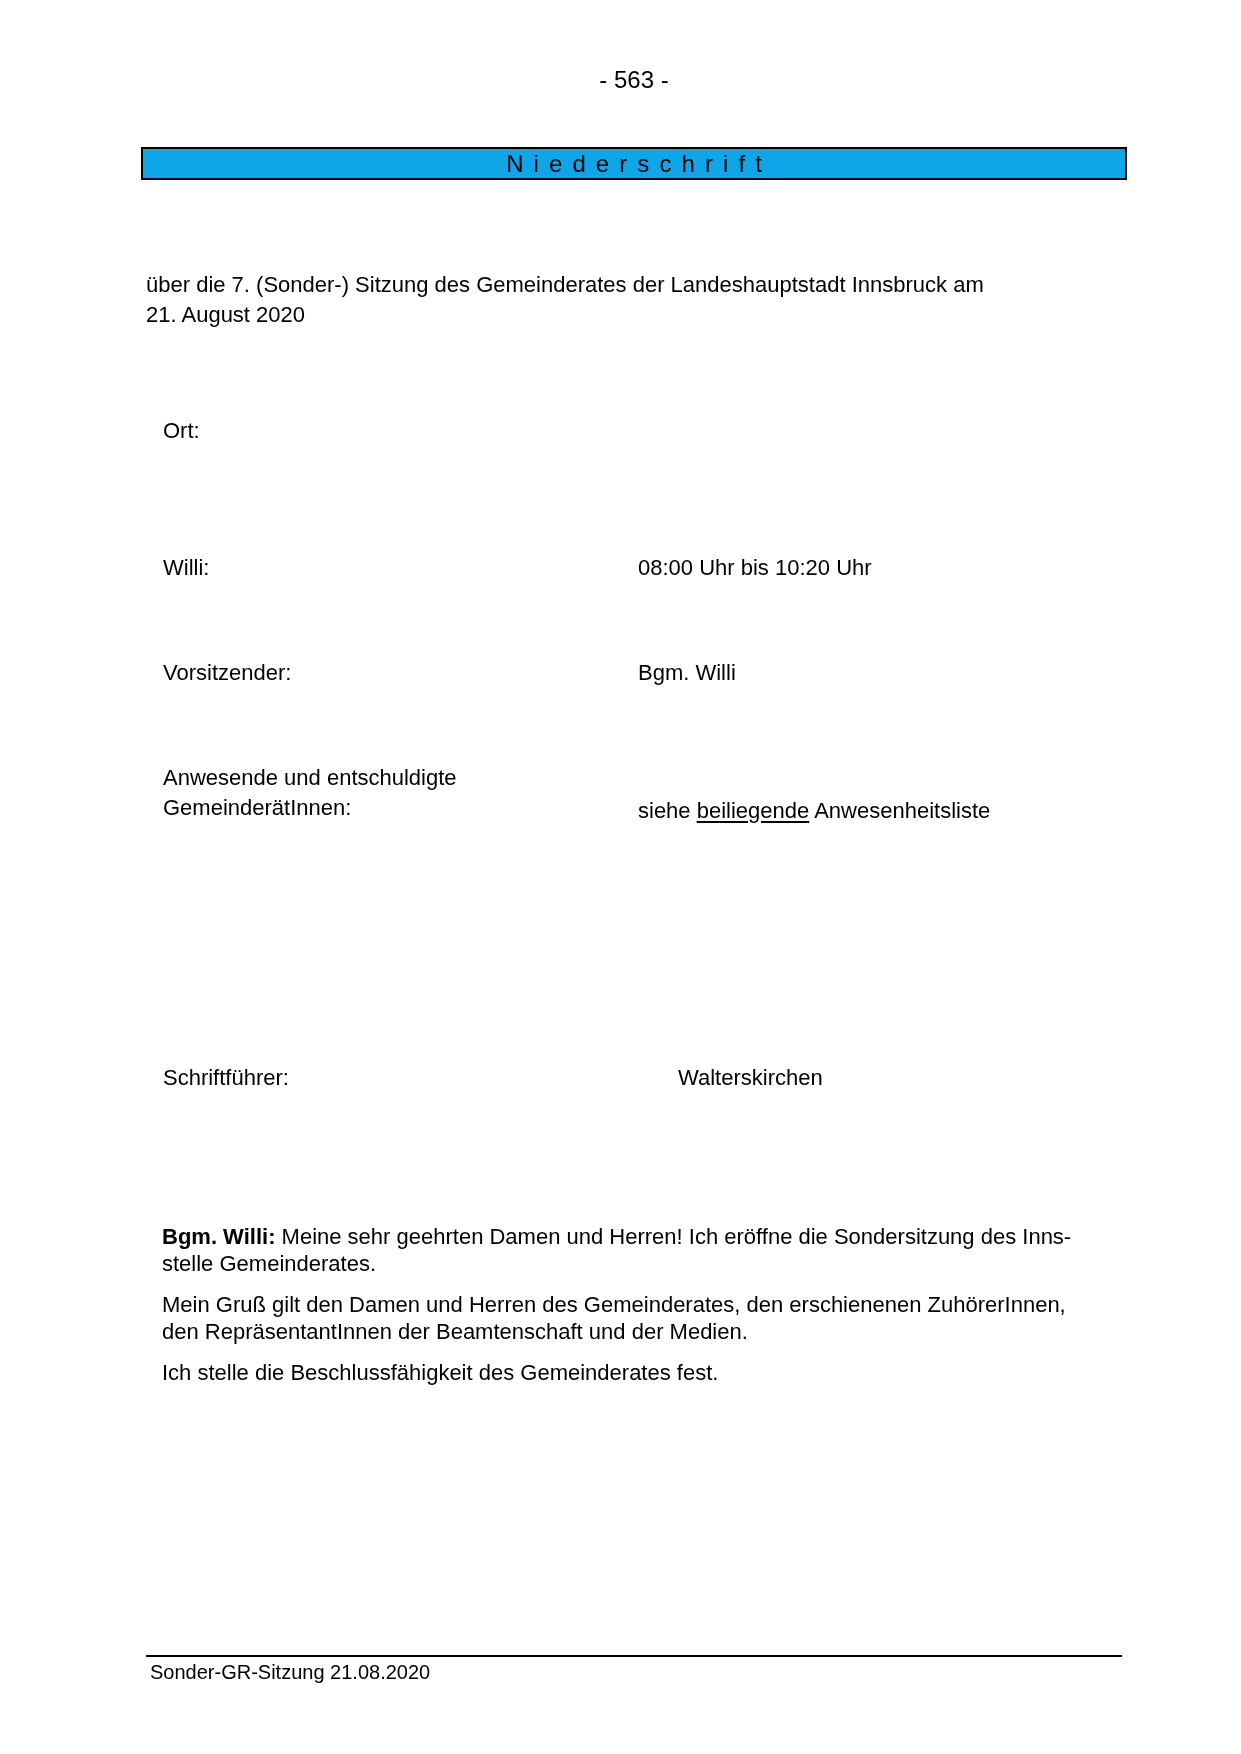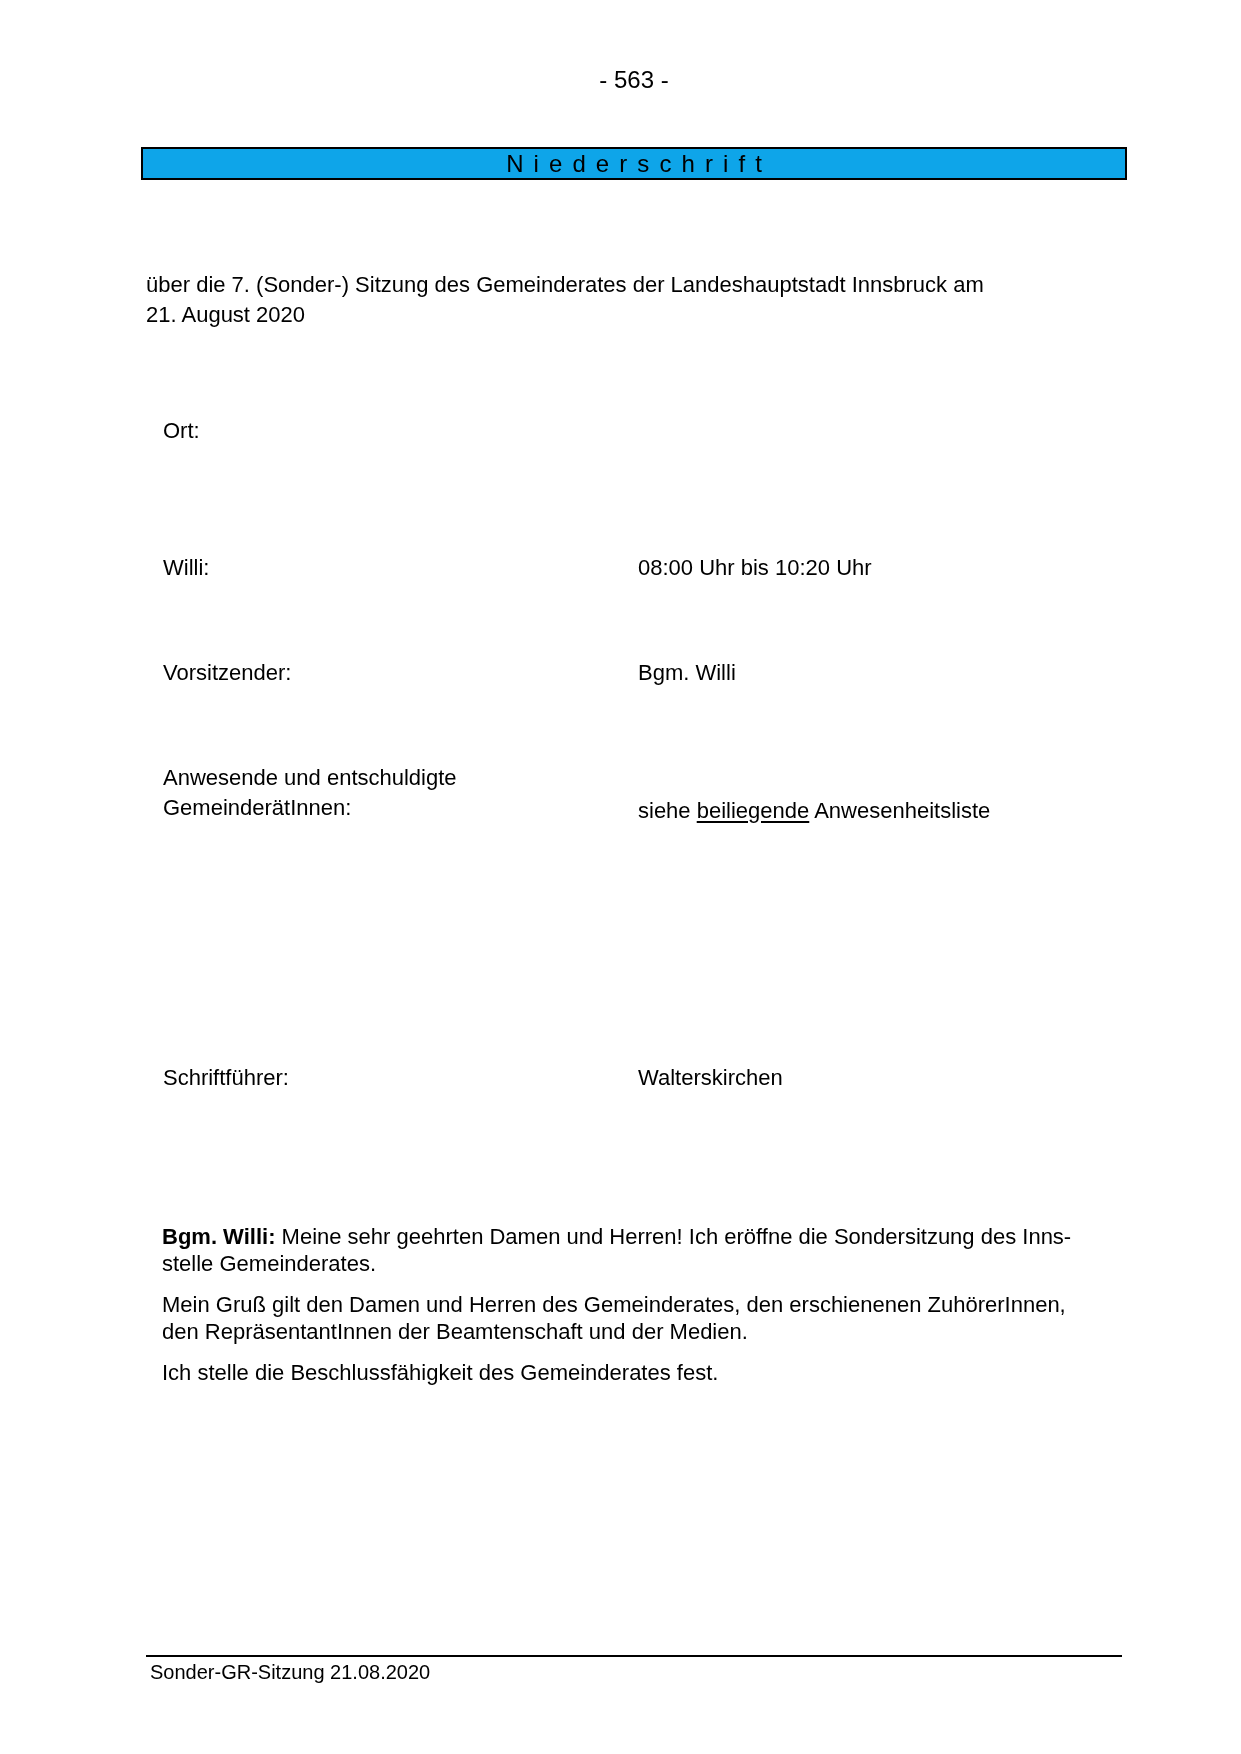--- a/index.html
+++ b/index.html
@@ -64,21 +64,21 @@
     line-height: 30px;
   }
   .row .label-col { width: 475px; flex: 0 0 475px; }
   .row .value-col { flex: 1 1 auto; white-space: nowrap; }
   .row-ort            { top: 416px; }
   .row-dauer          { top: 553px; }
   .row-vorsitzender   { top: 658px; justify-content: space-between; }
   .row-anwesende      { top: 763px; }
   .row-anwesende .value-col { margin-top: 33px; }
   .row-ferner         { top: 935px; }
-  .row-schriftfuehrer { top: 1063px; }
+  .row-schriftfuehrer { top: 1063px; gap: 40px; }
 
   .u { text-decoration: underline; text-underline-offset: 3px; }
 
   
   .body-text {
     top: 1223px;
     left: 146px;
     width: 986px;
     line-height: 27px;
   }

